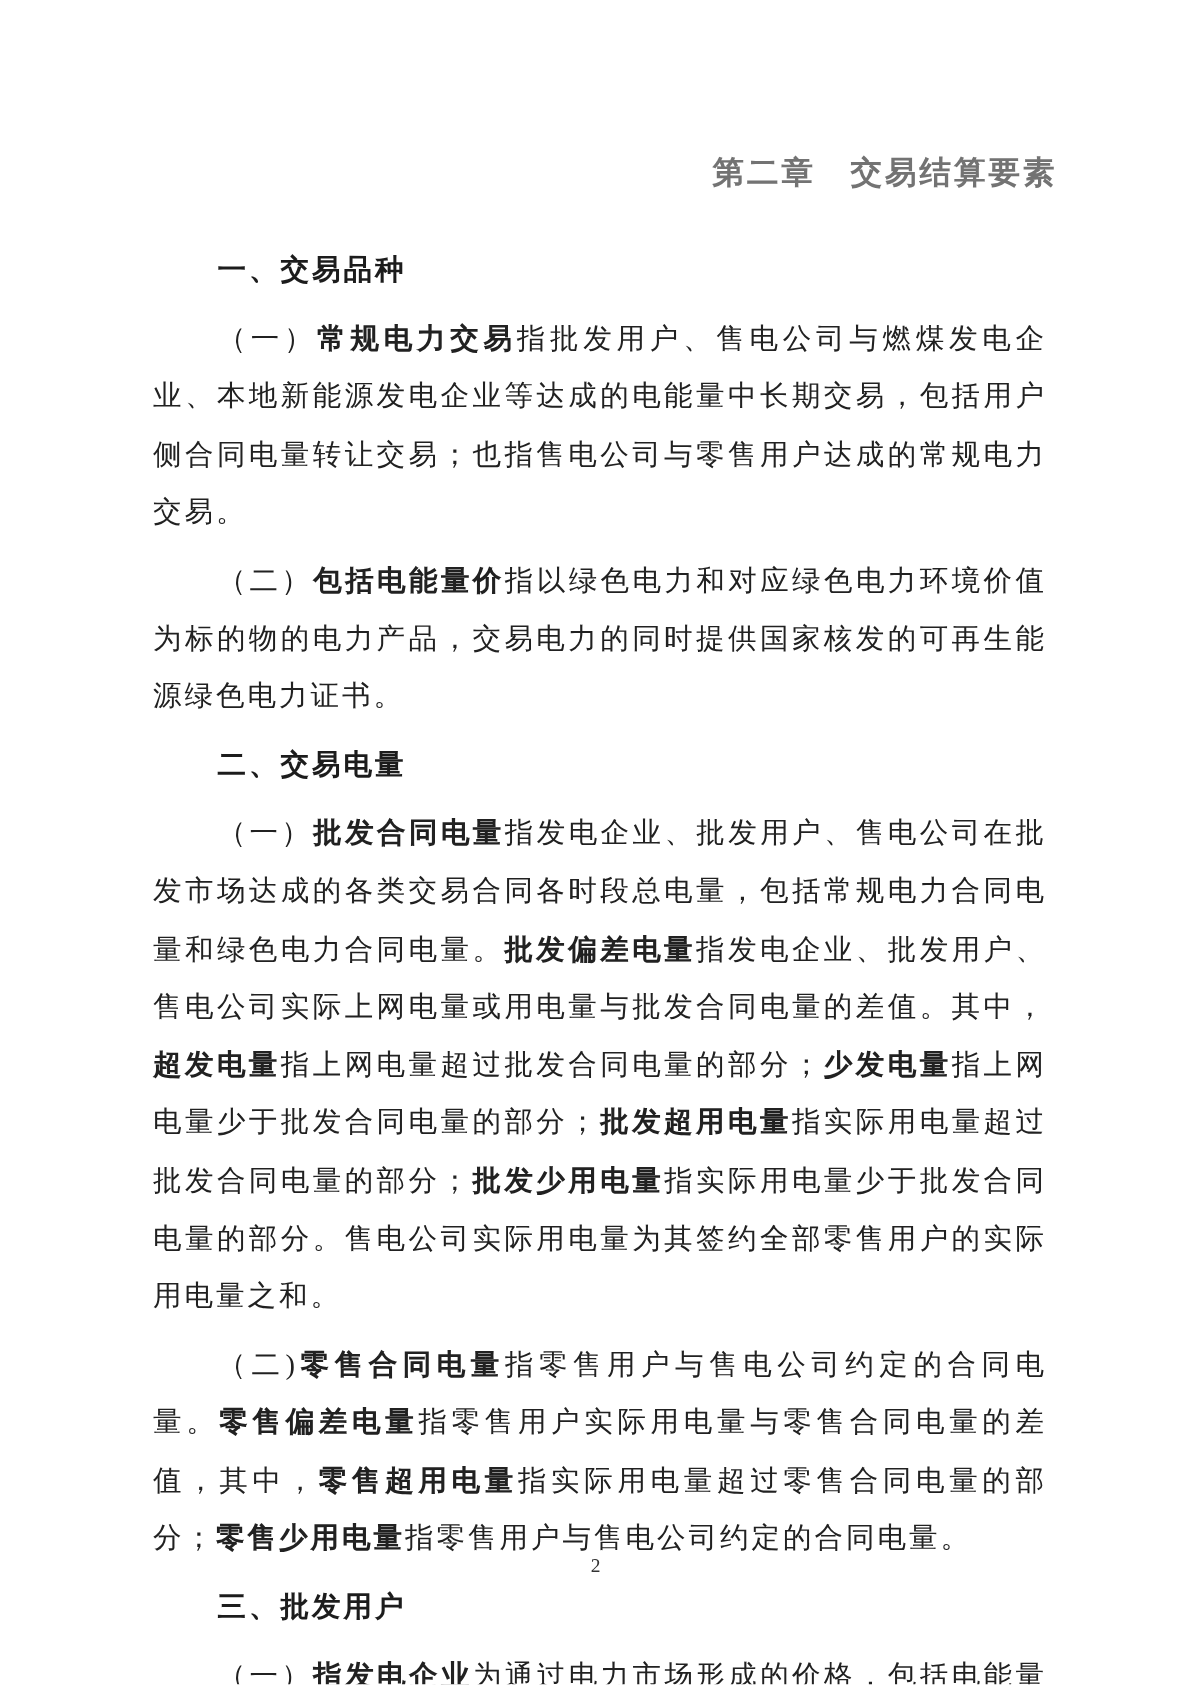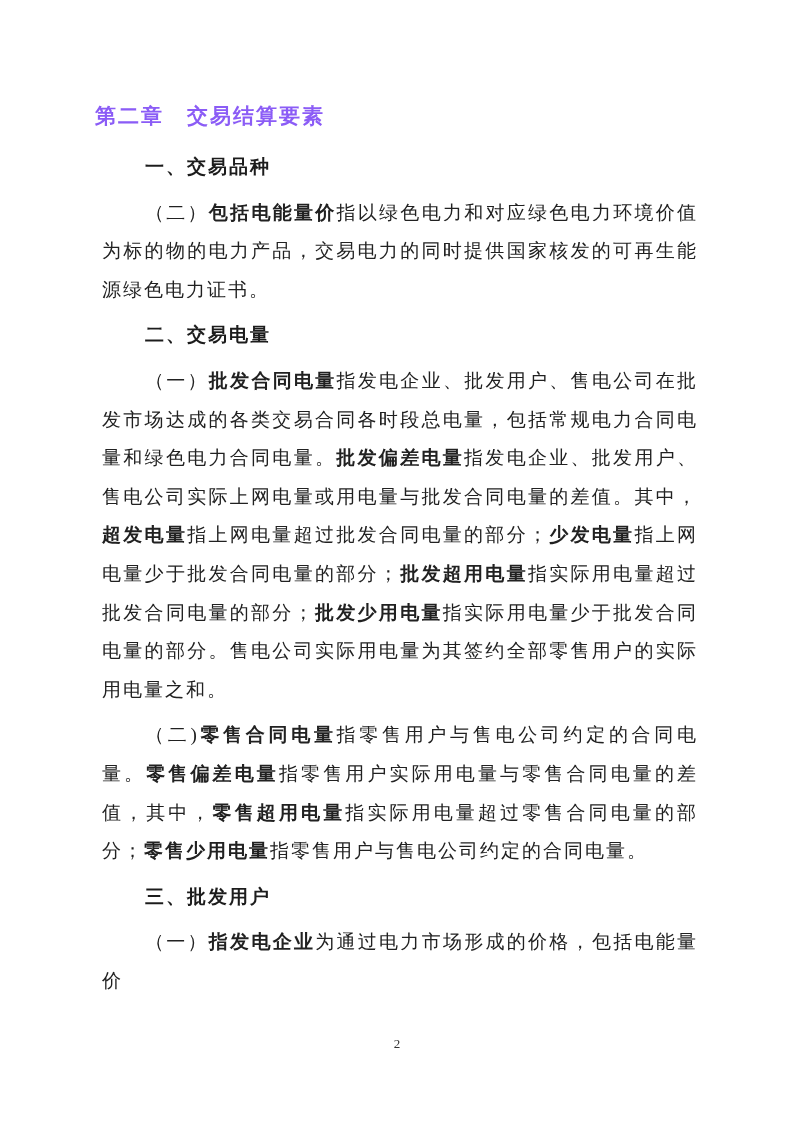--- a/index.html
+++ b/index.html
@@ -17,23 +17,23 @@
     padding: 98px 89px 0 95px;
     overflow: hidden;
     color: #212121;
   }
   .doc-title {
     font-family: "Liberation Sans", "DejaVu Sans", sans-serif;
     font-size: 21px;
     font-weight: 700;
     line-height: 36px;
     letter-spacing: 2px;
-    text-align: left;
-    margin: 0 0 14px 0;
-    color: #8b5cf6;
+    text-align: right;
+    margin: 0 0 28px 0;
+    color: #737373;
   }
   .doc-body {
     width: 610px;
     font-family: "Liberation Serif", "DejaVu Serif", serif;
     font-size: 19px;
     line-height: 38.6px;
     letter-spacing: 2px;
     text-align: justify;
     color: #212121;
   }
@@ -65,20 +65,21 @@
   }
 </style>
 </head>
 <body>
 
 <div class="page">
   <h1 class="doc-title">第二章　交易结算要素</h1>
 
   <div class="doc-body">
       <p class="heading"><span class="b">一、交易品种</span></p>
+      <p class="para"><span>（一）</span><span class="b">常规电力交易</span><span>指批发用户、售电公司与燃煤发电企业、本地新能源发电企业等达成的电能量中长期交易，包括用户侧合同电量转让交易；也指售电公司与零售用户达成的常规电力交易。</span></p>
       <p class="para"><span>（二）</span><span class="b">包括电能量价</span><span>指以绿色电力和对应绿色电力环境价值为标的物的电力产品，交易电力的同时提供国家核发的可再生能源绿色电力证书。</span></p>
       <p class="heading"><span class="b">二、交易电量</span></p>
       <p class="para"><span>（一）</span><span class="b">批发合同电量</span><span>指发电企业、批发用户、售电公司在批发市场达成的各类交易合同各时段总电量，包括常规电力合同电量和绿色电力合同电量。</span><span class="b">批发偏差电量</span><span>指发电企业、批发用户、售电公司实际上网电量或用电量与批发合同电量的差值。其中，</span><span class="b">超发电量</span><span>指上网电量超过批发合同电量的部分；</span><span class="b">少发电量</span><span>指上网电量少于批发合同电量的部分；</span><span class="b">批发超用电量</span><span>指实际用电量超过批发合同电量的部分；</span><span class="b">批发少用电量</span><span>指实际用电量少于批发合同电量的部分。售电公司实际用电量为其签约全部零售用户的实际用电量之和。</span></p>
       <p class="para"><span>（二)</span><span class="b">零售合同电量</span><span>指零售用户与售电公司约定的合同电量。</span><span class="b">零售偏差电量</span><span>指零售用户实际用电量与零售合同电量的差值，其中，</span><span class="b">零售超用电量</span><span>指实际用电量超过零售合同电量的部分；</span><span class="b">零售少用电量</span><span>指零售用户与售电公司约定的合同电量。</span></p>
       <p class="heading"><span class="b">三、批发用户</span></p>
       <p class="para"><span>（一）</span><span class="b">指发电企业</span><span>为通过电力市场形成的价格，包括电能量价</span></p>
     </div>
 
   <div class="page-number">2</div>
 </div>

